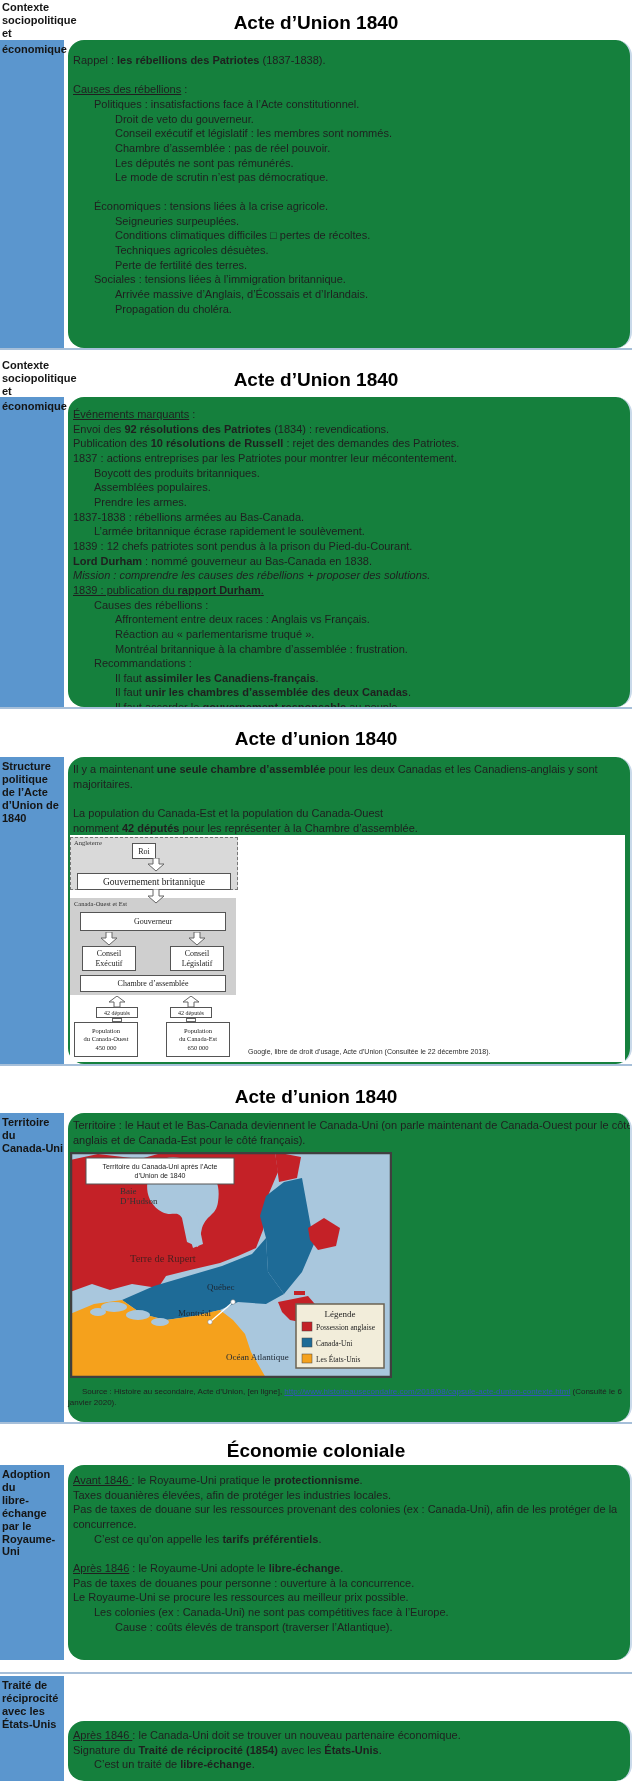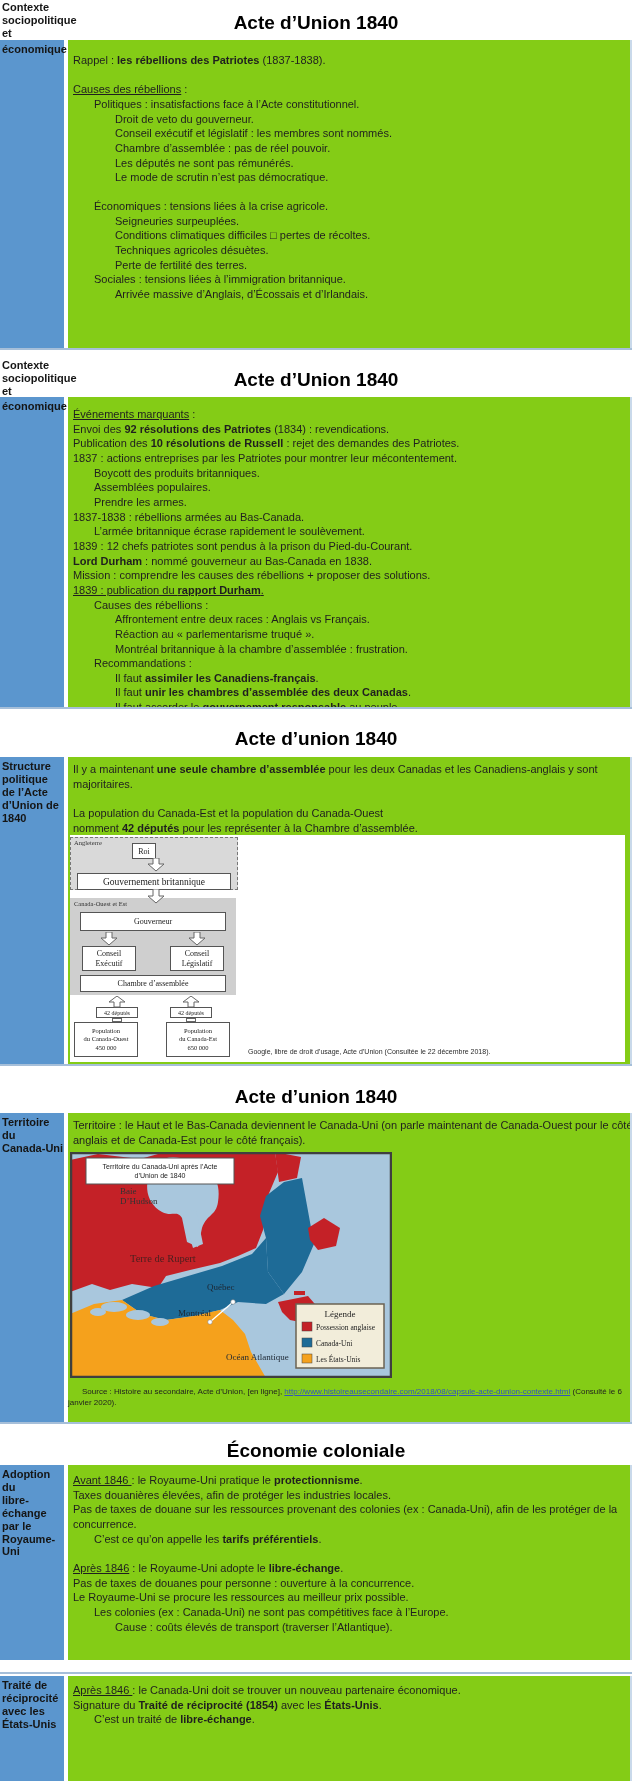--- a/index.html
+++ b/index.html
@@ -15,22 +15,22 @@
     position:absolute;left:2px;font-weight:bold;font-size:11px;line-height:12.9px;
     white-space:pre-line;color:#151515;z-index:3;
   }
   .row-body{position:absolute;left:0;width:632px;overflow:hidden;}
   .label-cell{
     position:absolute;left:0;top:0;bottom:0;width:64px;background:#5B96CE;
     font-weight:bold;font-size:11px;line-height:12.9px;color:#151515;
     padding:3px 0 0 2px;white-space:pre-line;box-sizing:border-box;
   }
   .content-cell{
-    position:absolute;left:68px;top:0;bottom:0;width:564px;background:#84cc16;
-    box-sizing:border-box;border-right:2px solid #C9D9EA;overflow:hidden;
+    position:absolute;left:68px;top:0;bottom:0;width:564px;background:#15803d;
+    box-sizing:border-box;border-right:2px solid #C9D9EA;overflow:hidden;border-radius:16px;
   }
   .sec-border{position:absolute;left:0;bottom:0;width:632px;height:2px;background:#A6BFD9;}
   .line{font-size:11px;line-height:14.65px;min-height:14.65px;white-space:nowrap;}
   .line .b{font-weight:bold;}
   .line .u{text-decoration:underline;}
   
   .orgchart{position:absolute;width:172px;height:220px;font-family:"Liberation Serif",serif;z-index:2;}
   .img-white-bg{position:absolute;background:#ffffff;z-index:1;}
   .oc-box{position:absolute;background:#fff;border:1px solid #555;box-sizing:border-box;
           display:flex;align-items:center;justify-content:center;text-align:center;
@@ -69,20 +69,21 @@
         <div class="line" style="padding-left: 47px;"><span>Chambre d’assemblée : pas de réel pouvoir.</span></div>
         <div class="line" style="padding-left: 47px;"><span>Les députés ne sont pas rémunérés.</span></div>
         <div class="line" style="padding-left: 47px;"><span>Le mode de scrutin n’est pas démocratique.</span></div>
         <div class="line" style="padding-left: 26px; margin-top: 14px;"><span>Économiques : tensions liées à la crise agricole.</span></div>
         <div class="line" style="padding-left: 47px;"><span>Seigneuries surpeuplées.</span></div>
         <div class="line" style="padding-left: 47px;"><span>Conditions climatiques difficiles □ pertes de récoltes.</span></div>
         <div class="line" style="padding-left: 47px;"><span>Techniques agricoles désuètes.</span></div>
         <div class="line" style="padding-left: 47px;"><span>Perte de fertilité des terres.</span></div>
         <div class="line" style="padding-left: 26px;"><span>Sociales : tensions liées à l’immigration britannique.</span></div>
         <div class="line" style="padding-left: 47px;"><span>Arrivée massive d’Anglais, d’Écossais et d’Irlandais.</span></div>
+        <div class="line" style="padding-left: 47px;"><span>Propagation du choléra.</span></div>
       </div>
   </div>
   <div class="sec-border"></div>
 </div>
 
 <div class="section" style="top:355px;height:354px;">
   <div class="title-row" style="height:42px;padding-top:8px;box-sizing:border-box;">
     <div class="sec-title">Acte d’Union 1840</div>
   </div>
   <div class="label-header" style="top:4px;">Contexte
@@ -95,21 +96,21 @@
         <div class="line" style="padding-left: 5px;"><span>Envoi des </span><span class="b">92 résolutions des Patriotes</span><span> (1834) : revendications.</span></div>
         <div class="line" style="padding-left: 5px;"><span>Publication des </span><span class="b">10 résolutions de Russell</span><span> : rejet des demandes des Patriotes.</span></div>
         <div class="line" style="padding-left: 5px;"><span>1837 : actions entreprises par les Patriotes pour montrer leur mécontentement.</span></div>
         <div class="line" style="padding-left: 26px;"><span>Boycott des produits britanniques.</span></div>
         <div class="line" style="padding-left: 26px;"><span>Assemblées populaires.</span></div>
         <div class="line" style="padding-left: 26px;"><span>Prendre les armes.</span></div>
         <div class="line" style="padding-left: 5px;"><span>1837-1838 : rébellions armées au Bas-Canada.</span></div>
         <div class="line" style="padding-left: 26px;"><span>L’armée britannique écrase rapidement le soulèvement.</span></div>
         <div class="line" style="padding-left: 5px;"><span>1839 : 12 chefs patriotes sont pendus à la prison du Pied-du-Courant.</span></div>
         <div class="line" style="padding-left: 5px;"><span class="b">Lord Durham</span><span> : nommé gouverneur au Bas-Canada en 1838.</span></div>
-        <div class="line" style="padding-left: 5px;"><span>Mission : comprendre les causes des rébellions + proposer des solutions.</span></div>
+        <div class="line" style="padding-left: 5px; font-style: italic;"><span>Mission : comprendre les causes des rébellions + proposer des solutions.</span></div>
         <div class="line" style="padding-left: 5px; text-decoration: underline;"><span>1839 : publication du </span><span class="b">rapport Durham</span><span>.</span></div>
         <div class="line" style="padding-left: 26px;"><span>Causes des rébellions :</span></div>
         <div class="line" style="padding-left: 47px;"><span>Affrontement entre deux races : Anglais vs Français.</span></div>
         <div class="line" style="padding-left: 47px;"><span>Réaction au « parlementarisme truqué ».</span></div>
         <div class="line" style="padding-left: 47px;"><span>Montréal britannique à la chambre d’assemblée : frustration.</span></div>
         <div class="line" style="padding-left: 26px;"><span>Recommandations :</span></div>
         <div class="line" style="padding-left: 47px;"><span>Il faut </span><span class="b">assimiler les Canadiens-français</span><span>.</span></div>
         <div class="line" style="padding-left: 47px;"><span>Il faut </span><span class="b">unir les chambres d’assemblée des deux Canadas</span><span>.</span></div>
         <div class="line" style="padding-left: 47px;"><span>Il faut accorder le </span><span class="b">gouvernement responsable</span><span> au peuple.</span></div>
       </div>
@@ -280,19 +281,19 @@
   </div>
   <div class="sec-border"></div>
 </div>
 
 <div class="section" style="top:1676px;height:105px;">
   <div class="row-body" style="top:0;height:105px;">
     <div class="label-cell">Traité de
 réciprocité
 avec les
 États-Unis</div>
-    <div class="content-cell" style="padding-top:7px;">
+    <div class="content-cell" style="padding-top:7px;margin-top:45px;">
         <div class="line" style="padding-left: 5px;"><span class="u">Après 1846 </span><span>: le Canada-Uni doit se trouver un nouveau partenaire économique.</span></div>
         <div class="line" style="padding-left: 5px;"><span>Signature du </span><span class="b">Traité de réciprocité (1854)</span><span> avec les </span><span class="b">États-Unis</span><span>.</span></div>
         <div class="line" style="padding-left: 26px;"><span>C’est un traité de </span><span class="b">libre-échange</span><span>.</span></div>
       </div>
   </div>
 </div>
 
 </body></html>

